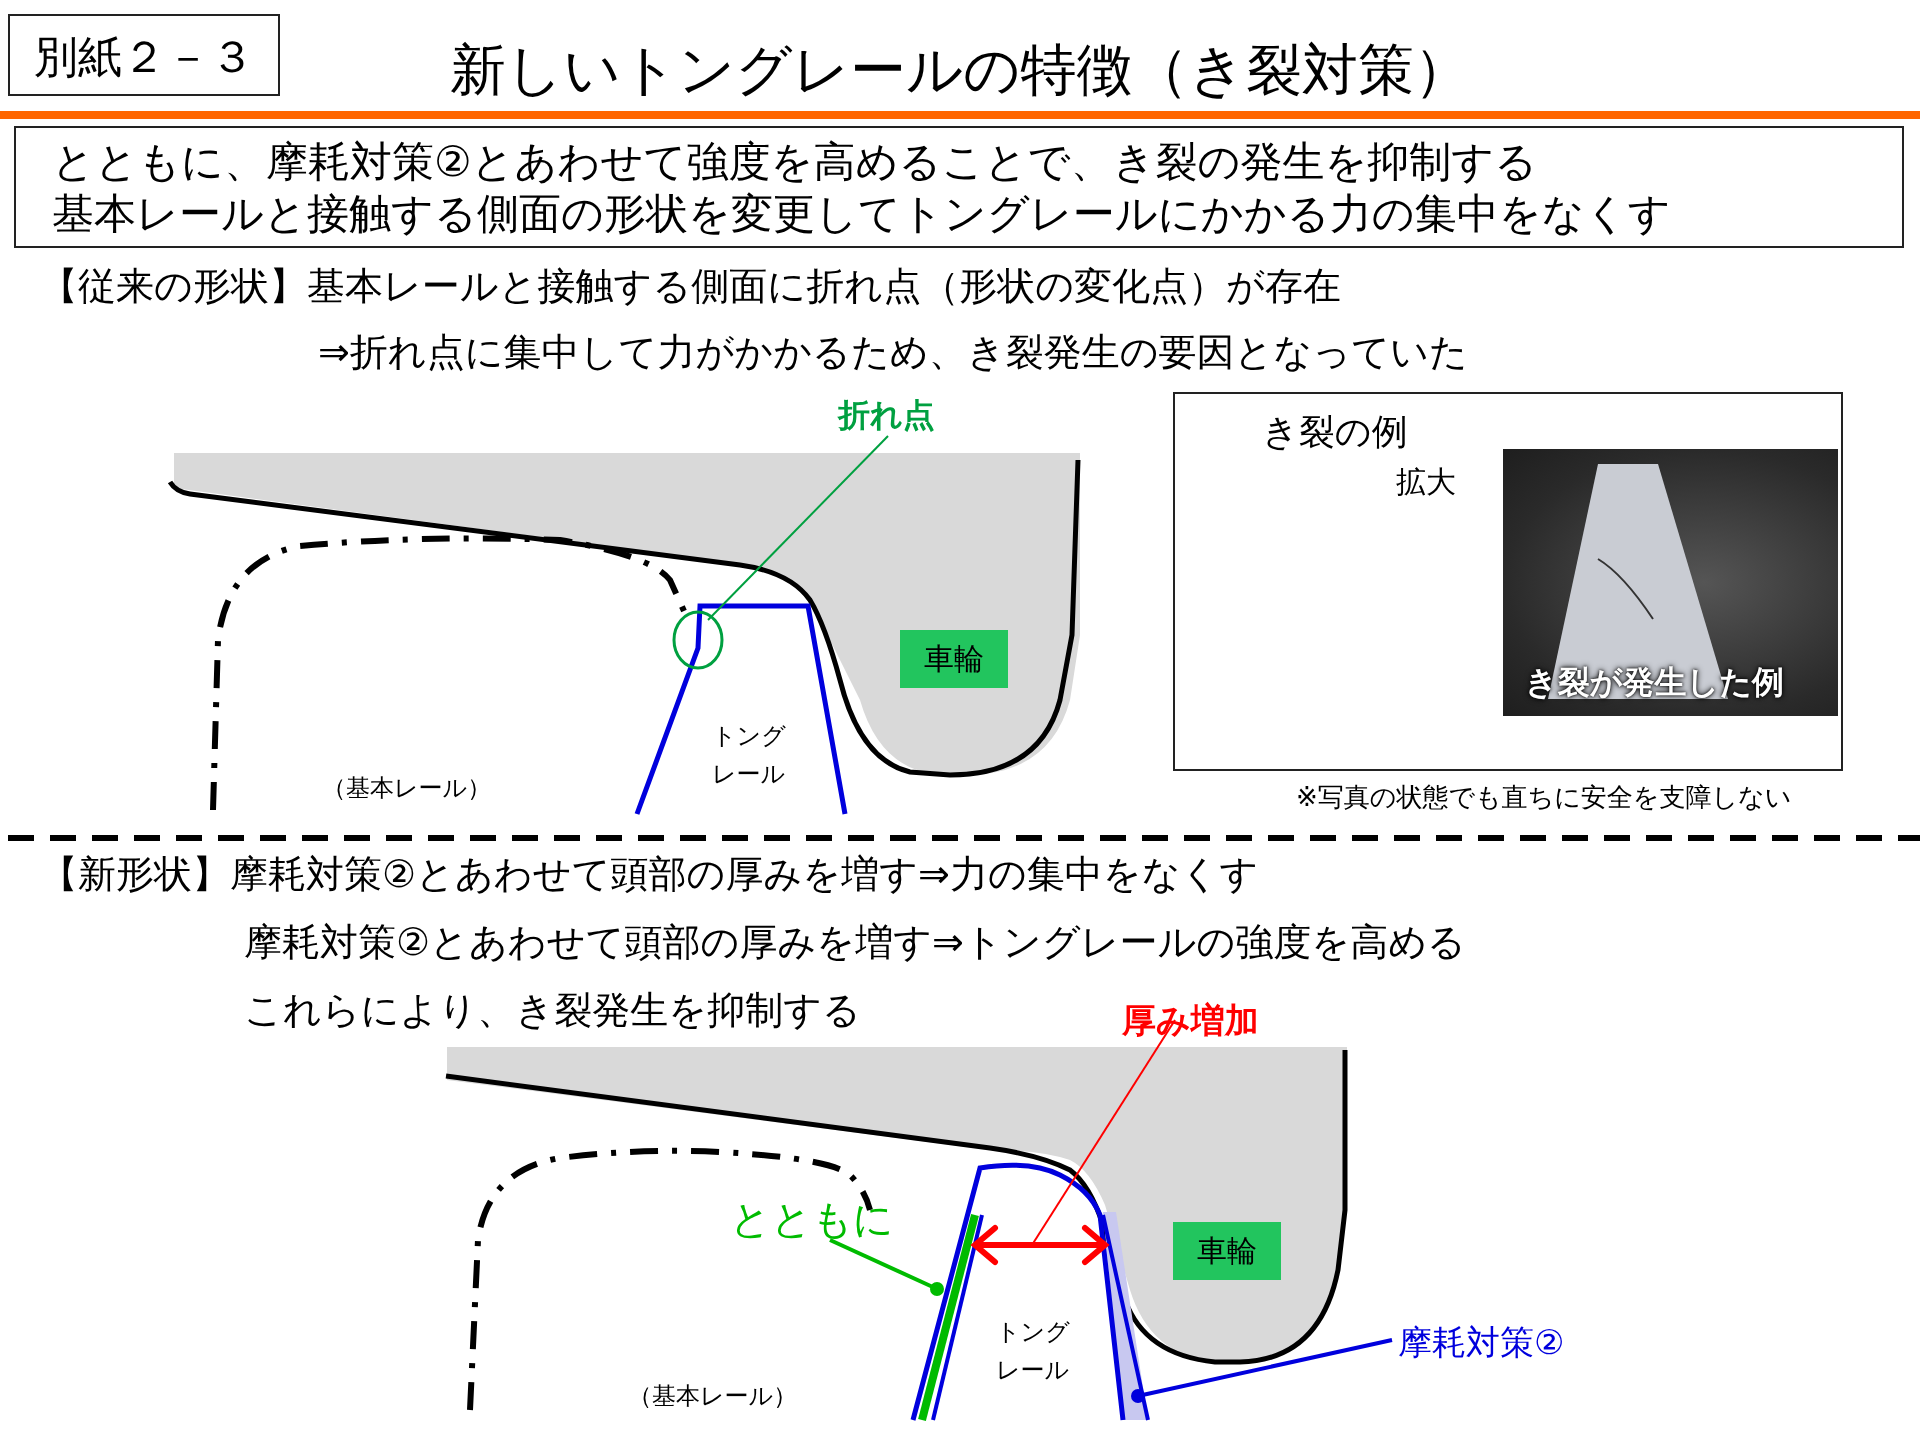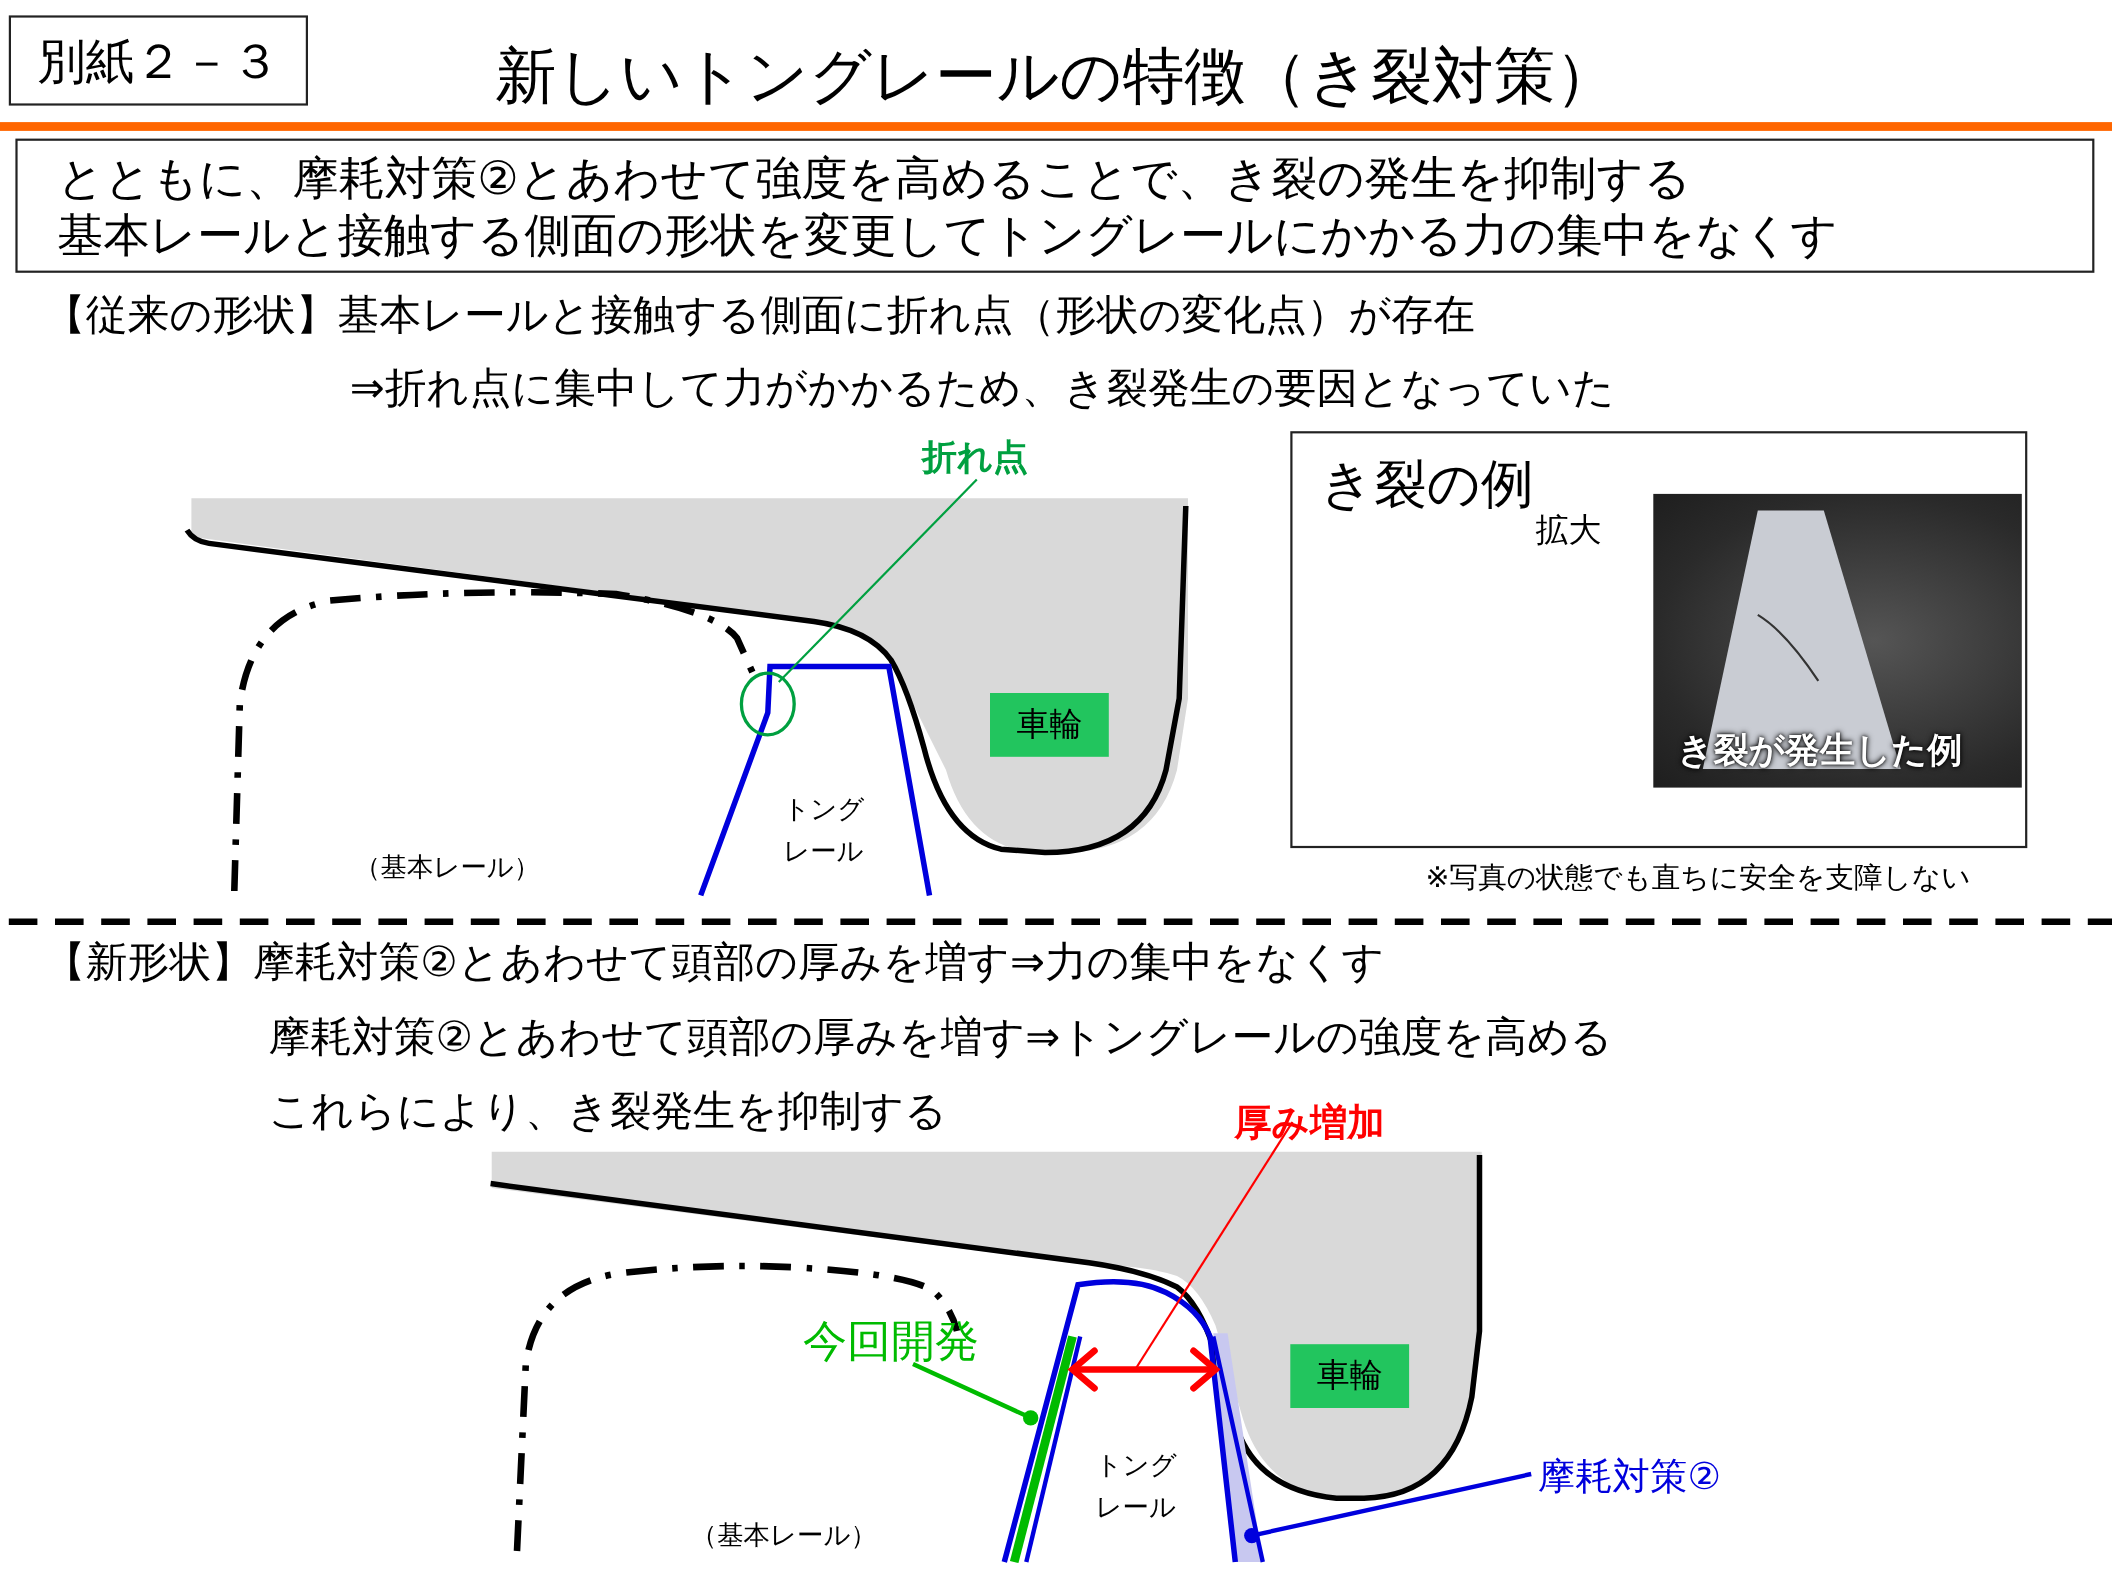--- a/index.html
+++ b/index.html
@@ -91,34 +91,34 @@
   </g>
 </svg>
 
 <div class="abs lbl" style="left:838px; top:394px; font-size:32px; font-weight:bold; color:#00a040;">折れ点</div>
 <div class="abs wheel-label" style="left:900px; top:630px; width:108px; height:58px; line-height:58px;">車輪</div>
 <div class="abs lbl" style="left:712px; top:720px;">トング</div>
 <div class="abs lbl" style="left:712px; top:758px;">レール</div>
 <div class="abs lbl" style="left:322px; top:772px;">（基本レール）</div>
 
 <div class="abs crack-box"></div>
-<div class="abs lbl" style="left:1200px; top:408px; font-size:48px;">き裂の例</div>
+<div class="abs lbl" style="left:1262px; top:408px; font-size:36px;">き裂の例</div>
 <div class="abs lbl" style="left:1396px; top:462px; font-size:30px;">拡大</div>
 <div class="abs photo">
   <svg width="335" height="267" viewBox="0 0 335 267">
     <polygon points="95,15 155,15 225,250 45,250" fill="#c9ccd3"></polygon>
     <path d="M95 110 Q120 125 150 170" fill="none" stroke="#333" stroke-width="2"></path>
   </svg>
   <div class="abs photo-caption" style="left:22px; top:212px;">き裂が発生した例</div>
 </div>
 <div class="abs note" style="left:1296px; top:780px;">※写真の状態でも直ちに安全を支障しない</div>
 
 <div class="abs line" style="left:40px; top:852px;">【新形状】摩耗対策②とあわせて頭部の厚みを増す⇒力の集中をなくす</div>
 <div class="abs line" style="left:244px; top:920px;">摩耗対策②とあわせて頭部の厚みを増す⇒トングレールの強度を高める</div>
 <div class="abs line" style="left:244px; top:988px;">これらにより、き裂発生を抑制する</div>
 
 <div class="abs lbl" style="left:1122px; top:978px; font-size:34px; font-weight:bold; color:#ff0000;margin-top:20px;">厚み増加</div>
-<div class="abs lbl" style="left:730px; top:1192px; font-size:40px; color:#00bb00;">今回開発</div>
+<div class="abs lbl" style="left:730px; top:1192px; font-size:40px; color:#00bb00;">とともに</div>
 <div class="abs wheel-label" style="left:1173px; top:1222px; width:108px; height:58px; line-height:58px;">車輪</div>
 <div class="abs lbl" style="left:996px; top:1316px;">トング</div>
 <div class="abs lbl" style="left:996px; top:1354px;">レール</div>
 <div class="abs lbl" style="left:628px; top:1380px;">（基本レール）</div>
 <div class="abs lbl" style="left:1398px; top:1320px; font-size:34px; color:#0000dd;">摩耗対策②</div>
 
 </body></html>

